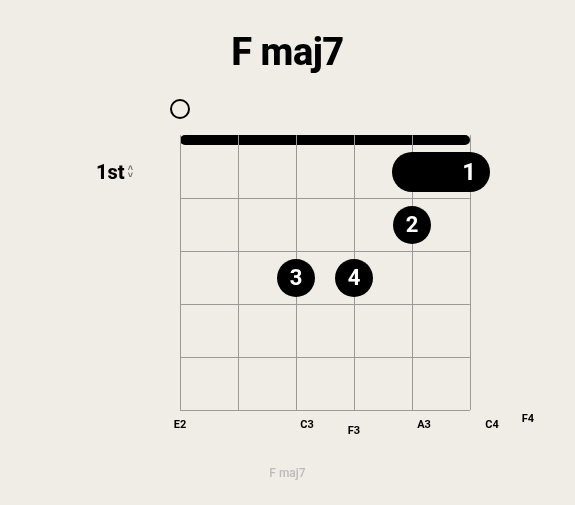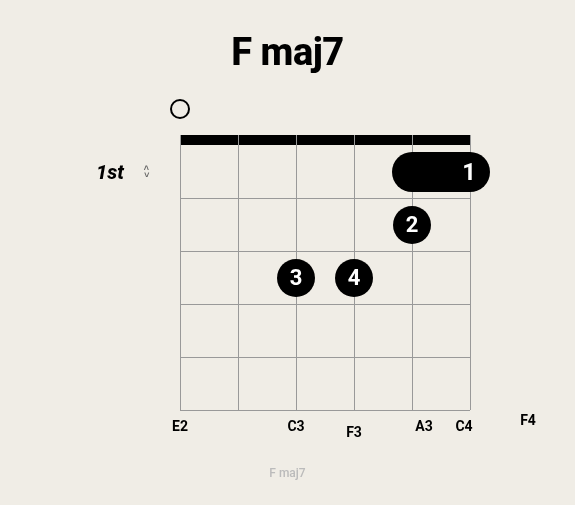--- a/index.html
+++ b/index.html
@@ -1,15 +1,15 @@
 <!DOCTYPE html>
 <html><head>
   <meta charset="utf-8">
   <style>
-    * { box-sizing: border-box; margin: 0; padding: 0; }
+    * { box-sizing: border-box; margin: 0; padding: 0; border-radius: 21px; }
     body {
       background: #f0ede6;
       width: 575px;
       height: 505px;
       font-family: -apple-system, BlinkMacSystemFont, "Segoe UI", Roboto, sans-serif;
       position: relative;
     }
     .canvas {
       position: relative;
       width: 100%;
@@ -28,22 +28,21 @@
     }
     .fret-label {
       position: absolute;
       top: 160px;
       left: 96px;
       font-size: 20px;
       font-weight: 800;
       color: #000;
       display: flex;
       align-items: center;
-      gap: 20px;
-      font-style: italic;
+      gap: 3px;
     }
     .fret-label .stepper {
       display: flex;
       flex-direction: column;
       font-size: 9px;
       line-height: 7px;
       color: #666;
     }
     .board {
       position: absolute;
@@ -107,21 +106,21 @@
       transform: translate(-50%, -50%);
       display: flex;
       align-items: center;
       justify-content: center;
       color: #fff;
       font-size: 22px;
       font-weight: 700;
     }
     .string-label {
       position: absolute;
-      font-size: 14px;
+      font-size: 11px;
       font-weight: 700;
       color: #000;
       transform: translateX(-50%);
     }
     .footer-label {
       position: absolute;
       bottom: 25px;
       left: 0;
       width: 100%;
       text-align: center;
@@ -165,22 +164,22 @@
         <div class="dot" style="left: 116px; top: 142.5px;">3</div>
         <div class="dot" style="left: 174px; top: 142.5px;">4</div>
       </div>
   </div>
 
   <div id="open-markers-container">
       <div class="open-marker" style="left: 180px; top: 109px;"></div>
     </div>
   <div id="string-labels-container">
       <div class="string-label" style="left: 180px; top: 418px;">E2</div>
-      <div class="string-label" style="left: 296px; top: 418px;">C3</div>
+      <div class="string-label" style="left: 307px; top: 418px;">C3</div>
       <div class="string-label" style="left: 354px; top: 424px;">F3</div>
       <div class="string-label" style="left: 412px; top: 418px; margin-left: 12px;">A3</div>
-      <div class="string-label" style="left: 464px; top: 418px; text-align: center;">C4</div>
+      <div class="string-label" style="left: 492px; top: 418px; text-align: center;">C4</div>
       <div class="string-label" style="left: 528px; top: 412px;">F4</div>
     </div>
 
   <div class="footer-label">F maj7</div>
 
 </div>
 
 </body></html>

